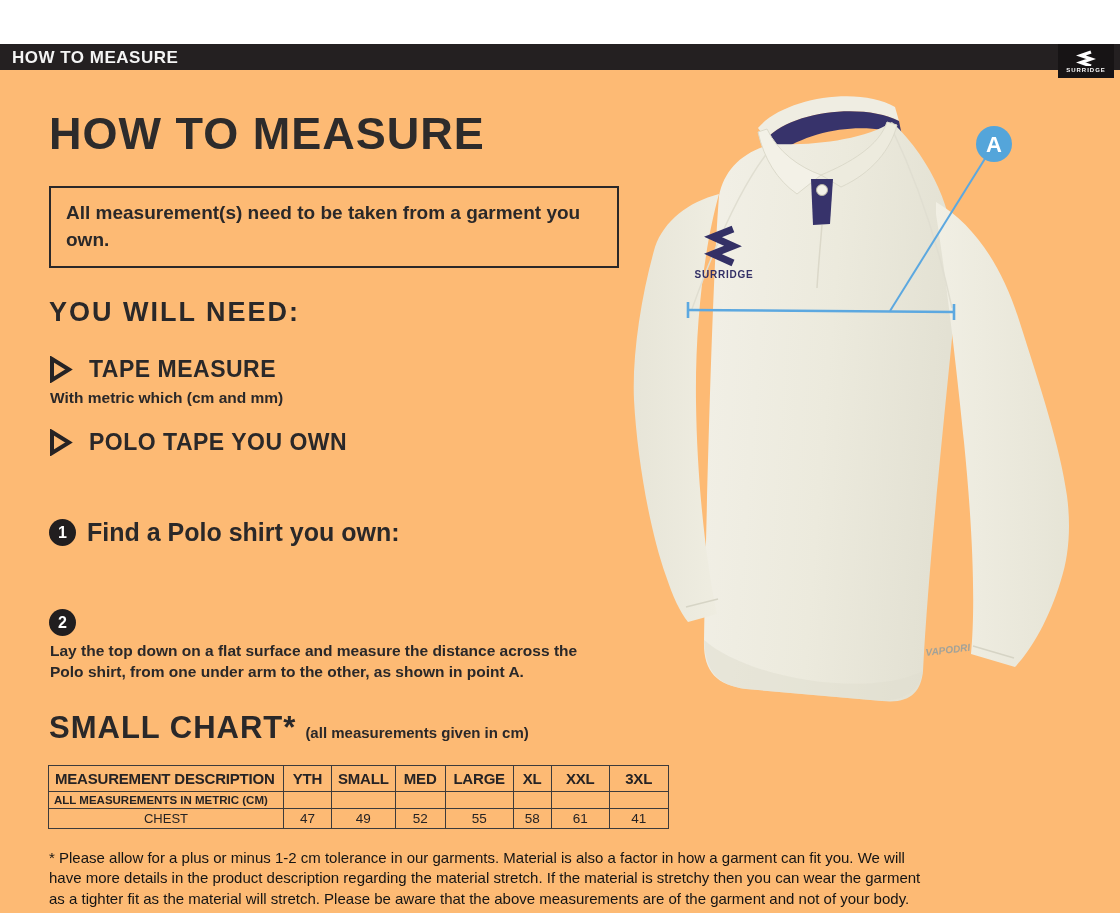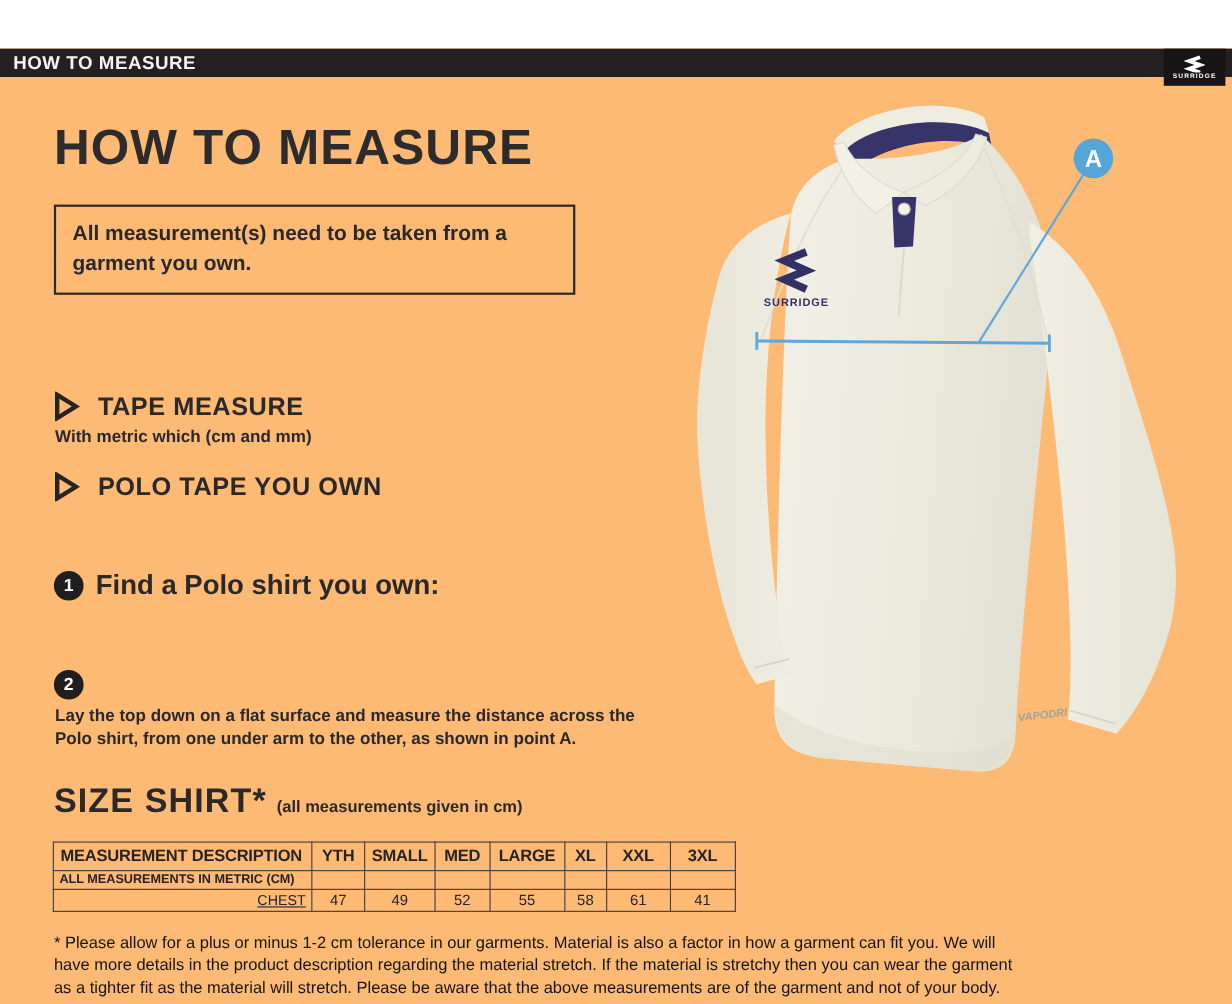--- a/index.html
+++ b/index.html
@@ -9,21 +9,21 @@
   
   .topbar{position:absolute;left:0;top:0;width:1120px;height:26px;background:#242021;}
   .topbar-title{position:absolute;left:12px;top:0;height:26px;line-height:27px;color:#f4f4f4;
     font-size:17px;font-weight:bold;letter-spacing:.5px;}
   .brandbox{position:absolute;right:6px;top:0;width:56px;height:34px;background:#171415;
     display:flex;flex-direction:column;align-items:center;justify-content:center;gap:1px;}
   .brandbox .brand-word{color:#ffffff;font-size:6px;font-weight:bold;letter-spacing:1px;}
 
   
   .h1{position:absolute;left:49px;top:64px;font-size:45px;font-weight:bold;letter-spacing:1px;color:#2d2b2b;white-space:nowrap;}
-  .notebox{position:absolute;left:49px;top:142px;width:474px;box-sizing:border-box;border:2px solid #2a2829;
+  .notebox{position:absolute;left:49px;top:142px;width:570px;box-sizing:border-box;border:2px solid #2a2829;
     padding:12px 15px;font-size:19px;font-weight:bold;line-height:1.42;color:#2a2829;}
   .ywn{position:absolute;left:49px;top:253px;font-size:27px;font-weight:bold;letter-spacing:2px;color:#2a2829;white-space:nowrap;}
 
   .need-item{position:absolute;left:49px;display:flex;align-items:center;gap:16px;}
   .need-item .tri{flex:0 0 auto;display:block;}
   .need-title{font-size:23px;font-weight:bold;letter-spacing:.5px;color:#2a2829;white-space:nowrap;}
   .need-desc{position:absolute;left:50px;font-size:15.5px;font-weight:bold;color:#2a2829;white-space:nowrap;}
 
   .step{position:absolute;left:49px;display:flex;align-items:center;gap:11px;}
   .step-num{flex:0 0 auto;width:27px;height:27px;border-radius:50%;background:#211e1f;color:#ffffff;
@@ -34,21 +34,21 @@
   .sc-head{position:absolute;left:49px;top:666px;display:flex;align-items:baseline;gap:9px;}
   .sc-big{font-size:31px;font-weight:bold;letter-spacing:1px;color:#2a2829;white-space:nowrap;}
   .sc-small{font-size:15px;font-weight:bold;color:#2a2829;white-space:nowrap;}
 
   table.size{position:absolute;left:48px;top:721px;border-collapse:collapse;table-layout:fixed;}
   table.size th,table.size td{border:1.6px solid #3d3b3b;box-sizing:border-box;overflow:hidden;}
   table.size th{font-size:15px;font-weight:bold;letter-spacing:-.2px;padding:3px 6px;height:26px;}
   th.desc-col{text-align:left;}
   .row-metric td{font-size:11.5px;font-weight:bold;padding:1px 5px;height:17px;text-align:left;}
   .row-chest td{font-size:13.5px;padding:1px 5px;height:20px;text-align:center;font-weight:normal;}
-  .row-chest td.lbl{text-align:right;font-size:13px;text-decoration:underline;}
+  .row-chest td.lbl{text-align:center;font-size:13px;}
 
   .footnote{position:absolute;left:49px;top:804px;width:878px;font-size:15px;line-height:1.35;color:#141414;}
 
   
   .shirt{position:absolute;left:620px;top:40px;width:490px;height:650px;}
 </style>
 </head>
 <body>
 
 <div class="page">
@@ -60,20 +60,21 @@
         <polyline points="15,2 5,5.5 15,9 5,12.5 15,16" fill="none" stroke="#ffffff" stroke-width="3.4"></polyline>
       </svg>
       <span class="brand-word">SURRIDGE</span>
     </div>
   </div>
 
   <div class="h1">HOW TO MEASURE</div>
 
   <div class="notebox">All measurement(s) need to be taken from a garment you own.</div>
 
+  <div class="ywn">YOU WILL NEED:</div>
 
   <div class="need-item" style="top:312px;">
     <svg class="tri" width="24" height="27" viewBox="0 0 24 27">
       <polygon points="3,3 20,13.5 3,24" fill="none" stroke="#262324" stroke-width="4" stroke-linejoin="miter"></polygon>
     </svg>
     <span class="need-title">TAPE MEASURE</span>
   </div>
   <div class="need-desc" style="top:345px;">With metric which (cm and mm)</div>
 
   <div class="need-item" style="top:385px;">
@@ -87,21 +88,21 @@
     <span class="step-num">1</span>
     <span class="step-title">Find a Polo shirt you own:</span>
   </div>
 
   <div class="step" style="top:565px;">
     <span class="step-num">2</span>
   </div>
   <div class="step-desc" style="top:596px;">Lay the top down on a flat surface and measure the distance across the Polo shirt, from one under arm to the other, as shown in point A.</div>
 
   <div class="sc-head">
-    <span class="sc-big">SIZE SHIRT*</span>
+    <span class="sc-big">SMALL CHART*</span>
     <span class="sc-small">(all measurements given in cm)</span>
   </div>
 
   <table class="size">
     <colgroup>
       <col style="width:235px">
         <col style="width:48px">
         <col style="width:58px">
         <col style="width:50px">
       <col style="width:68px">

